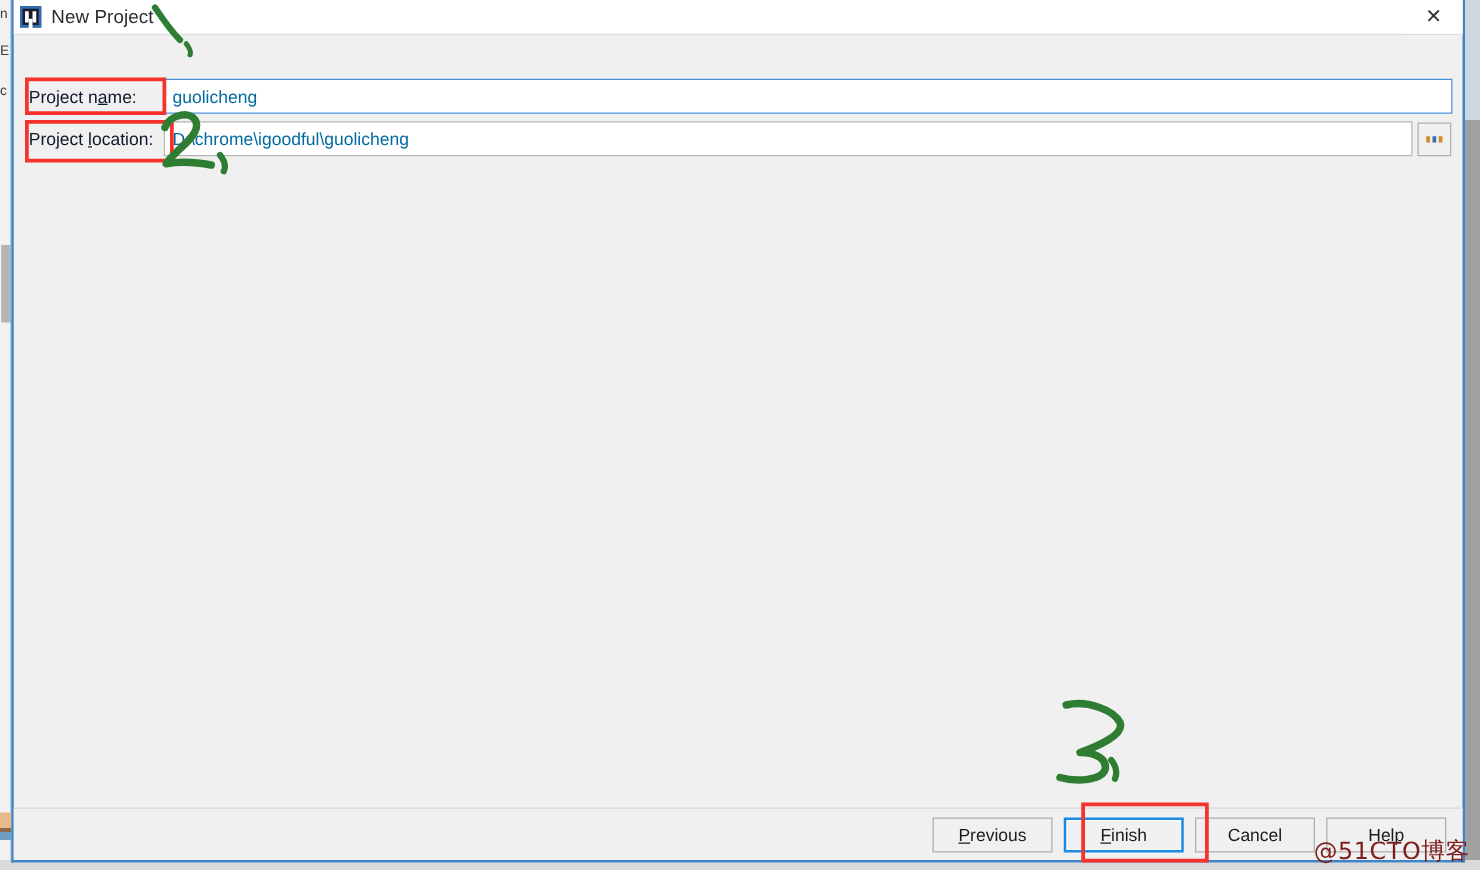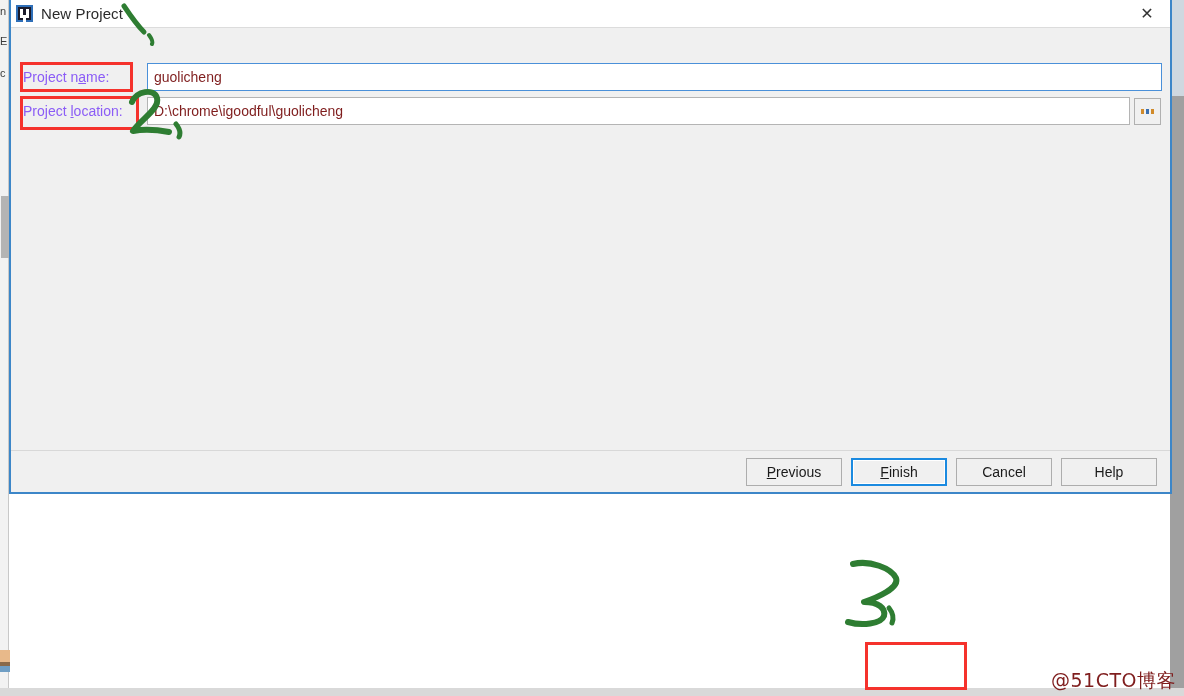--- a/index.html
+++ b/index.html
@@ -48,21 +48,21 @@
   }
   .bg-bottom-fill {
     position: absolute; left: 0px; top: 688px; width: 1184px; height: 8px;
     background: #d9d9d9;
   }
 
   
   #dialog {
     position: absolute;
     left: 9px; top: 0px;
-    width: 1163px; height: 494px;
+    width: 1163px; height: 690px;
     background: #f0f0f0;
     border: 2px solid #3c86c8;
     border-top: none;
   }
 
   
   #titlebar {
     position: relative;
     height: 28px;
     background: #ffffff;
@@ -99,41 +99,40 @@
 
   .row {
     position: absolute; left: 0; right: 0; height: 30px;
     display: flex; align-items: center;
   }
   #row-name { top: 34px; }
   #row-loc  { top: 68px; }
 
   .field-label {
     width: 112px; margin-left: 8px; flex: none;
-    font-size: 14px; color: #8b5cf6; white-space: nowrap;
+    font-size: 14px; color: #0f172a; white-space: nowrap;
     text-align: left; padding-left: 4px;
   }
   .field-label u { text-decoration: underline; }
 
   .redbox {
     position: absolute;
     border: 3px solid #f5322c;
     pointer-events: none;
   }
   #redbox-name { left: 9px;  top: 34px; width: 113px; height: 30px; }
   #redbox-loc  { left: 9px;  top: 68px; width: 119px; height: 34px; }
 
   .text-input {
     height: 28px; flex: 1 1 auto;
     background: #ffffff;
-    font-size: 14px; color: #7f1d1d;
+    font-size: 14px; color: #0369a1;
     padding: 0 6px;
     display: flex; align-items: center;
     outline: none;
-    margin-left: 16px;
   }
   #input-name {
     border: 1px solid #4a90d9;
     margin-right: 8px;
   }
   #input-loc {
     border: 1px solid #b4b4b4;
     margin-right: 4px;
   }
   .browse-btn {

